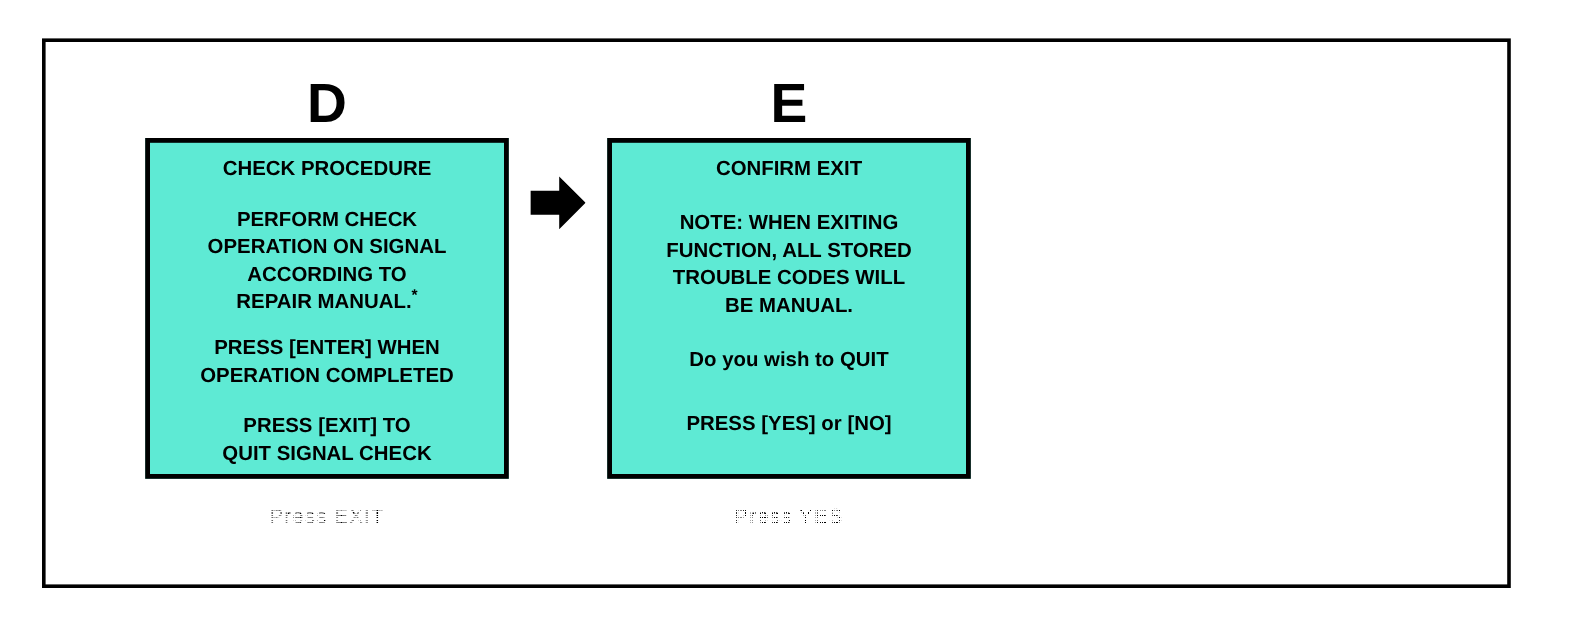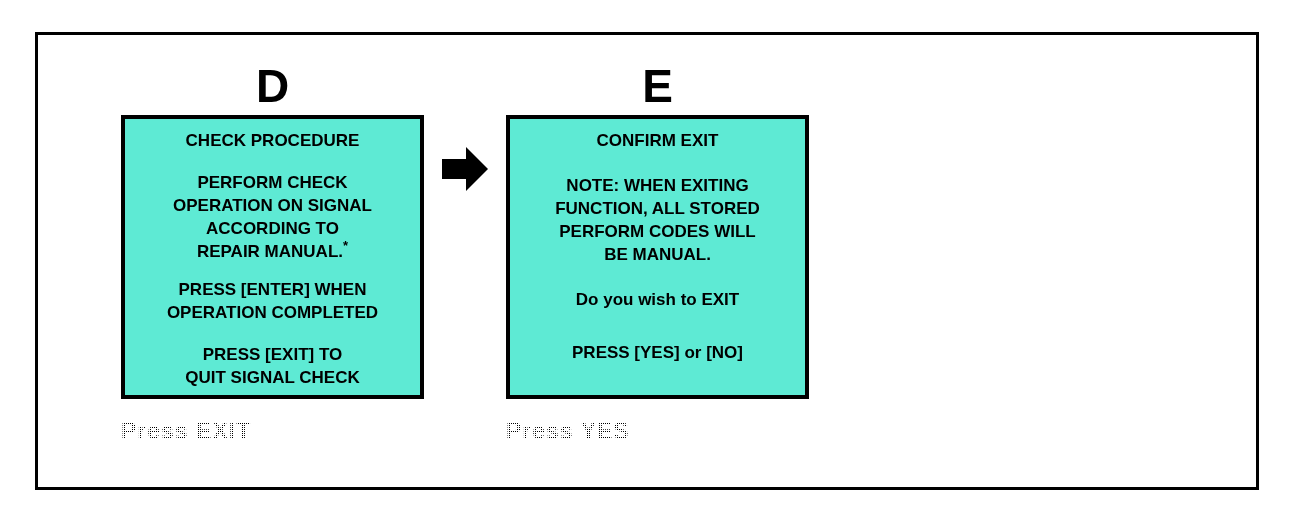--- a/index.html
+++ b/index.html
@@ -95,23 +95,24 @@
     vertical-align: super;
     line-height: 0;
   }
 
   
   .screen-line.mixed-case { font-size: 17px; }
 
   
   .step-caption {
     margin-top: 22px;
-    font-family: "Liberation Sans", sans-serif;
-    font-size: 23px;
-    font-weight: bold;
+    text-align: center;
+    font-family: "Liberation Sans", sans-serif;
+    font-size: 17px;
+    font-weight: normal;
     line-height: 20px;
     letter-spacing: 1px;
     color: #7d7d7d;
     position: relative;
     display: block;
   }
   .step-caption .cap-text {
     display: inline-block;
     position: relative;
     color: #000000;
@@ -211,26 +212,26 @@
 
       <div class="screen-box">
         <div class="screen-inner">
 
           <div class="screen-line">CONFIRM EXIT</div>
 
           <div class="screen-gap-md"></div>
 
           <div class="screen-line">NOTE: WHEN EXITING</div>
           <div class="screen-line">FUNCTION, ALL STORED</div>
-          <div class="screen-line">PERFORM CODES WILL</div>
+          <div class="screen-line">TROUBLE CODES WILL</div>
           <div class="screen-line">BE MANUAL.</div>
 
           <div class="screen-gap-md"></div>
 
-          <div class="screen-line mixed-case">Do you wish to EXIT</div>
+          <div class="screen-line mixed-case">Do you wish to QUIT</div>
 
           <div class="screen-gap-lg"></div>
 
           <div class="screen-line">PRESS [YES] or [NO]</div>
 
         </div>
       </div>
 
       <div class="step-caption"><span class="cap-text">Press YES</span></div>
 

